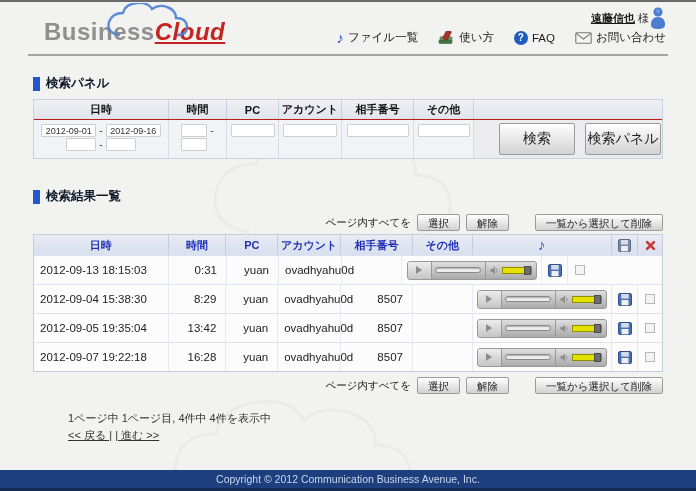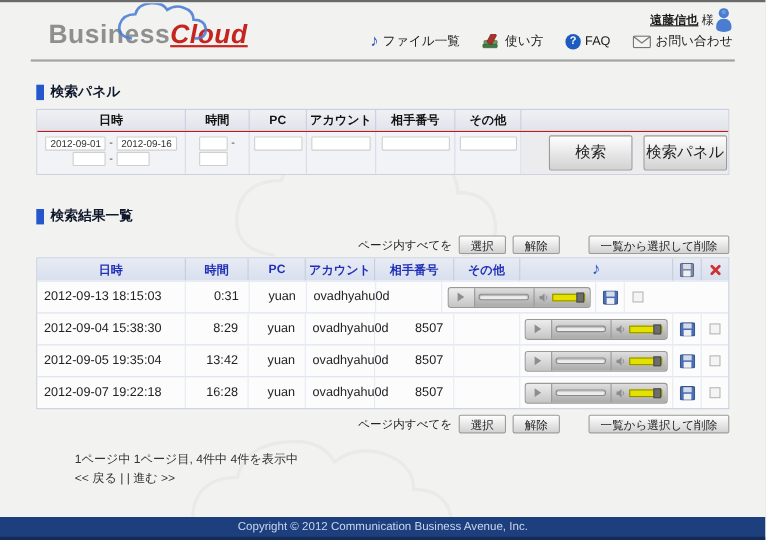--- a/index.html
+++ b/index.html
@@ -78,21 +78,21 @@
   .seek { flex:1; height:100%; display:flex; align-items:center; justify-content:center; border-right:1px solid #999; cursor:pointer; }
   .track { width:46px; height:6px; background:#ededed; border:1px solid #8a8a8a; border-radius:3px; box-shadow:inset 0 1px 1px rgba(0,0,0,.25); }
   .vol { width:50px; display:flex; align-items:center; justify-content:center; gap:3px; }
   .vbar { width:30px; height:7px; background:#e4e000; border:1px solid #8f8f00; position:relative; cursor:pointer; }
   .vthumb { position:absolute; right:0; top:-2px; width:7px; height:9px; background:#6d6d6d; border:1px solid #4d4d4d; }
   .chk { width:10px; height:10px; border:1px solid #b7b7b7; background:#f4f4f4; }
   .xicon line { stroke:#cc3434; stroke-width:3; stroke-linecap:round; }
 
   
   .pagination { margin:16px 0 0 68px; font-size:11px; color:#333; line-height:1.55; position:relative; z-index:2; }
-  .pglink { color:#333; cursor:pointer; }
+  .pglink { color:#333; cursor:pointer;text-decoration:underline; }
   .footer { position:absolute; left:0; bottom:0; width:100%; height:21px; background:#1d3f7e; border-bottom:3px solid #142c55;
             display:flex; align-items:center; justify-content:center; color:#c9d6ee; font-size:10.5px; z-index:3; }
 </style>
 </head>
 <body>
 
 <div class="page">
 
   <svg class="wm" style="left:200px;top:110px;" width="320" height="130" viewBox="0 0 320 130">
     <path d="M50 120 q-40 -5 -34 -40 q6 -28 40 -28 q6 -28 42 -32 q34 -4 46 18 q20 -16 46 -7 q26 9 26 32 q30 0 34 26 q4 28 -30 31" fill="none" stroke="#e4e4e1" stroke-width="3"></path>

